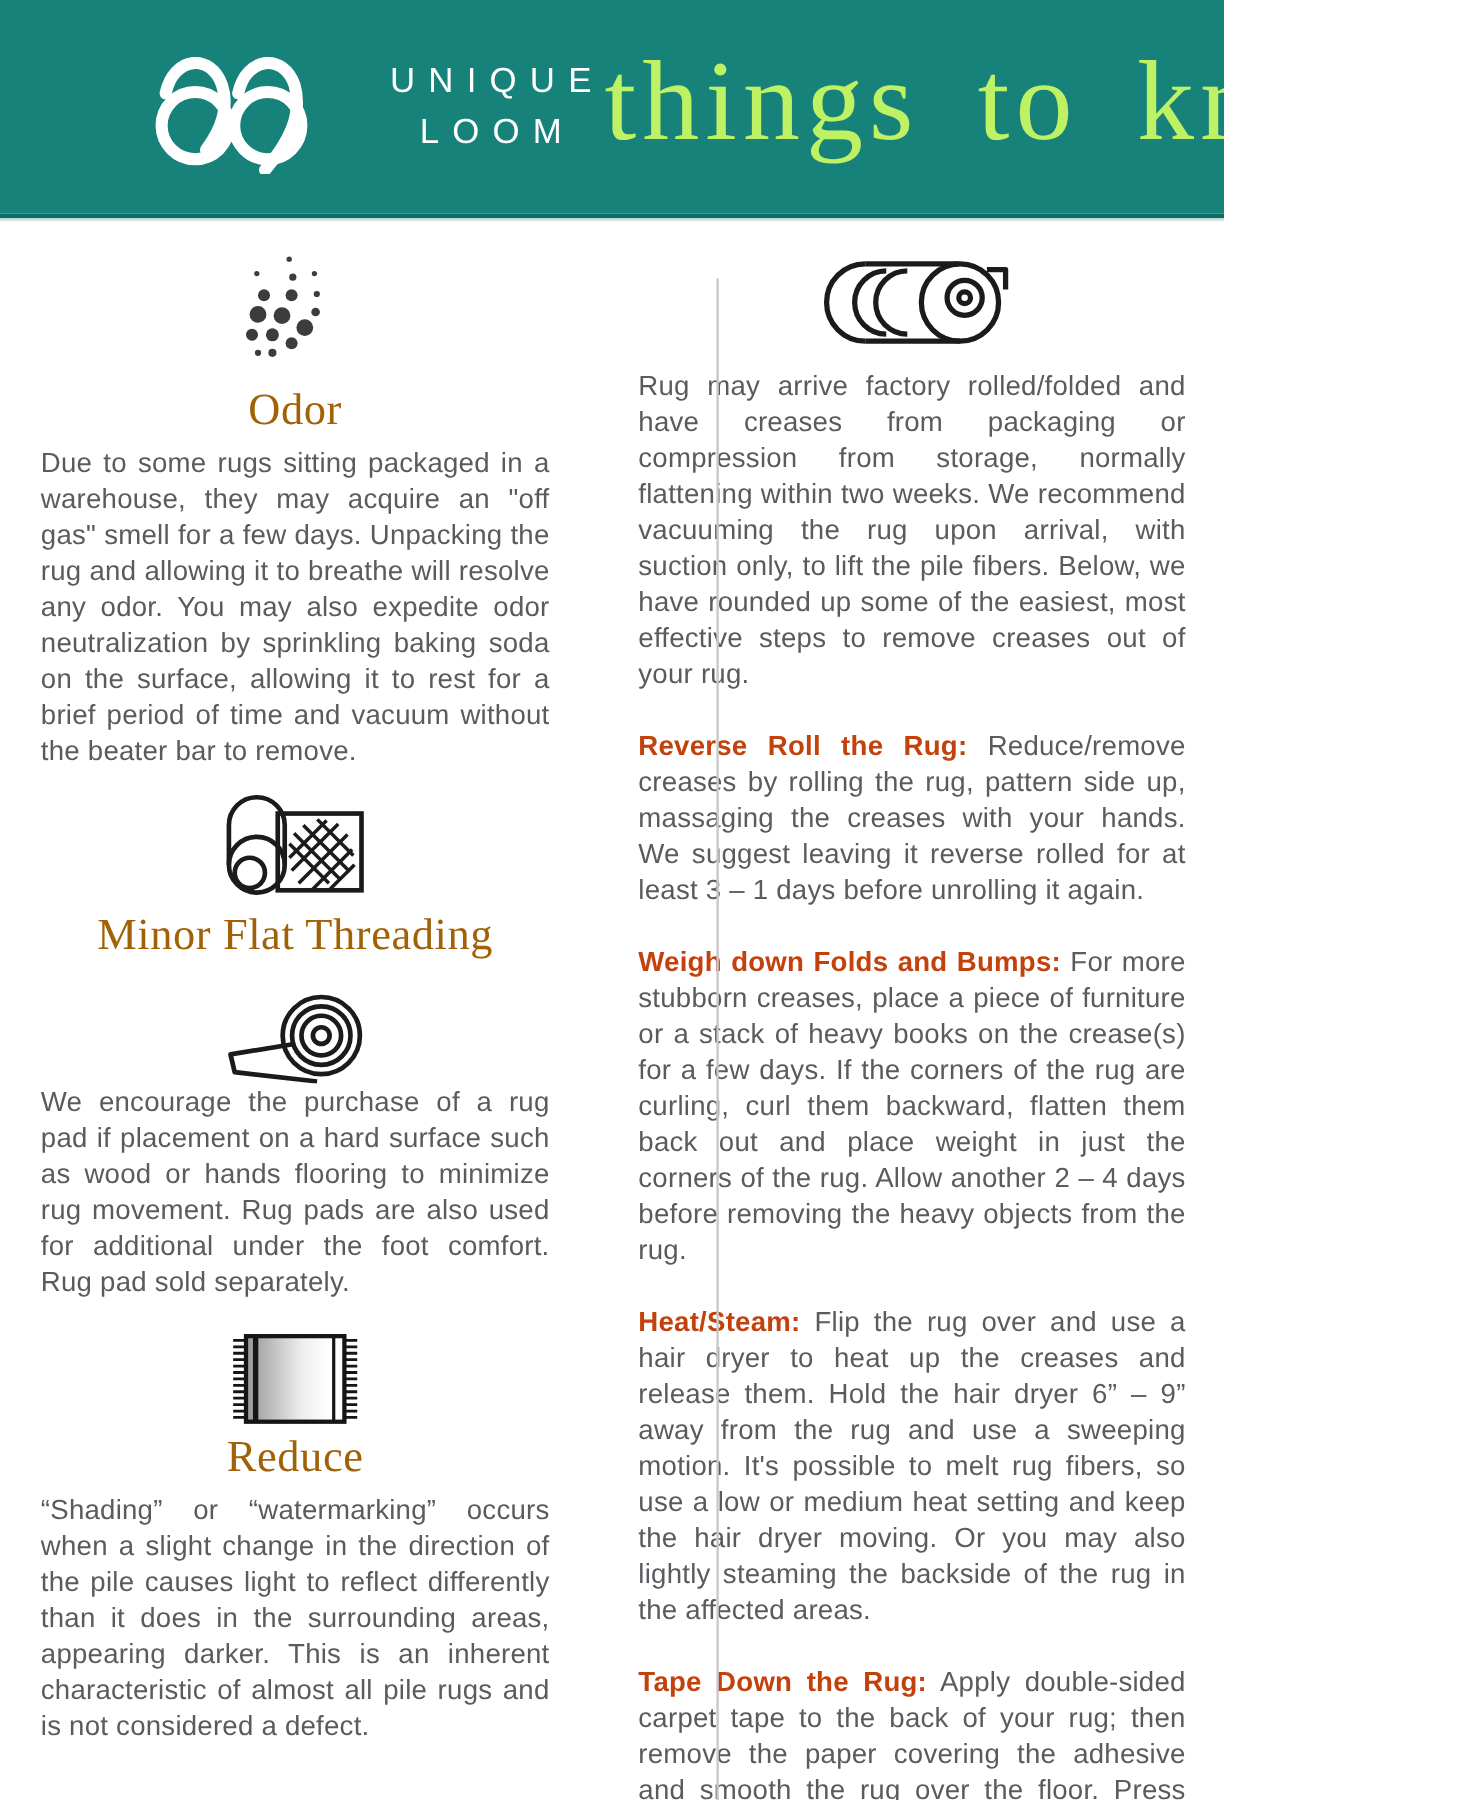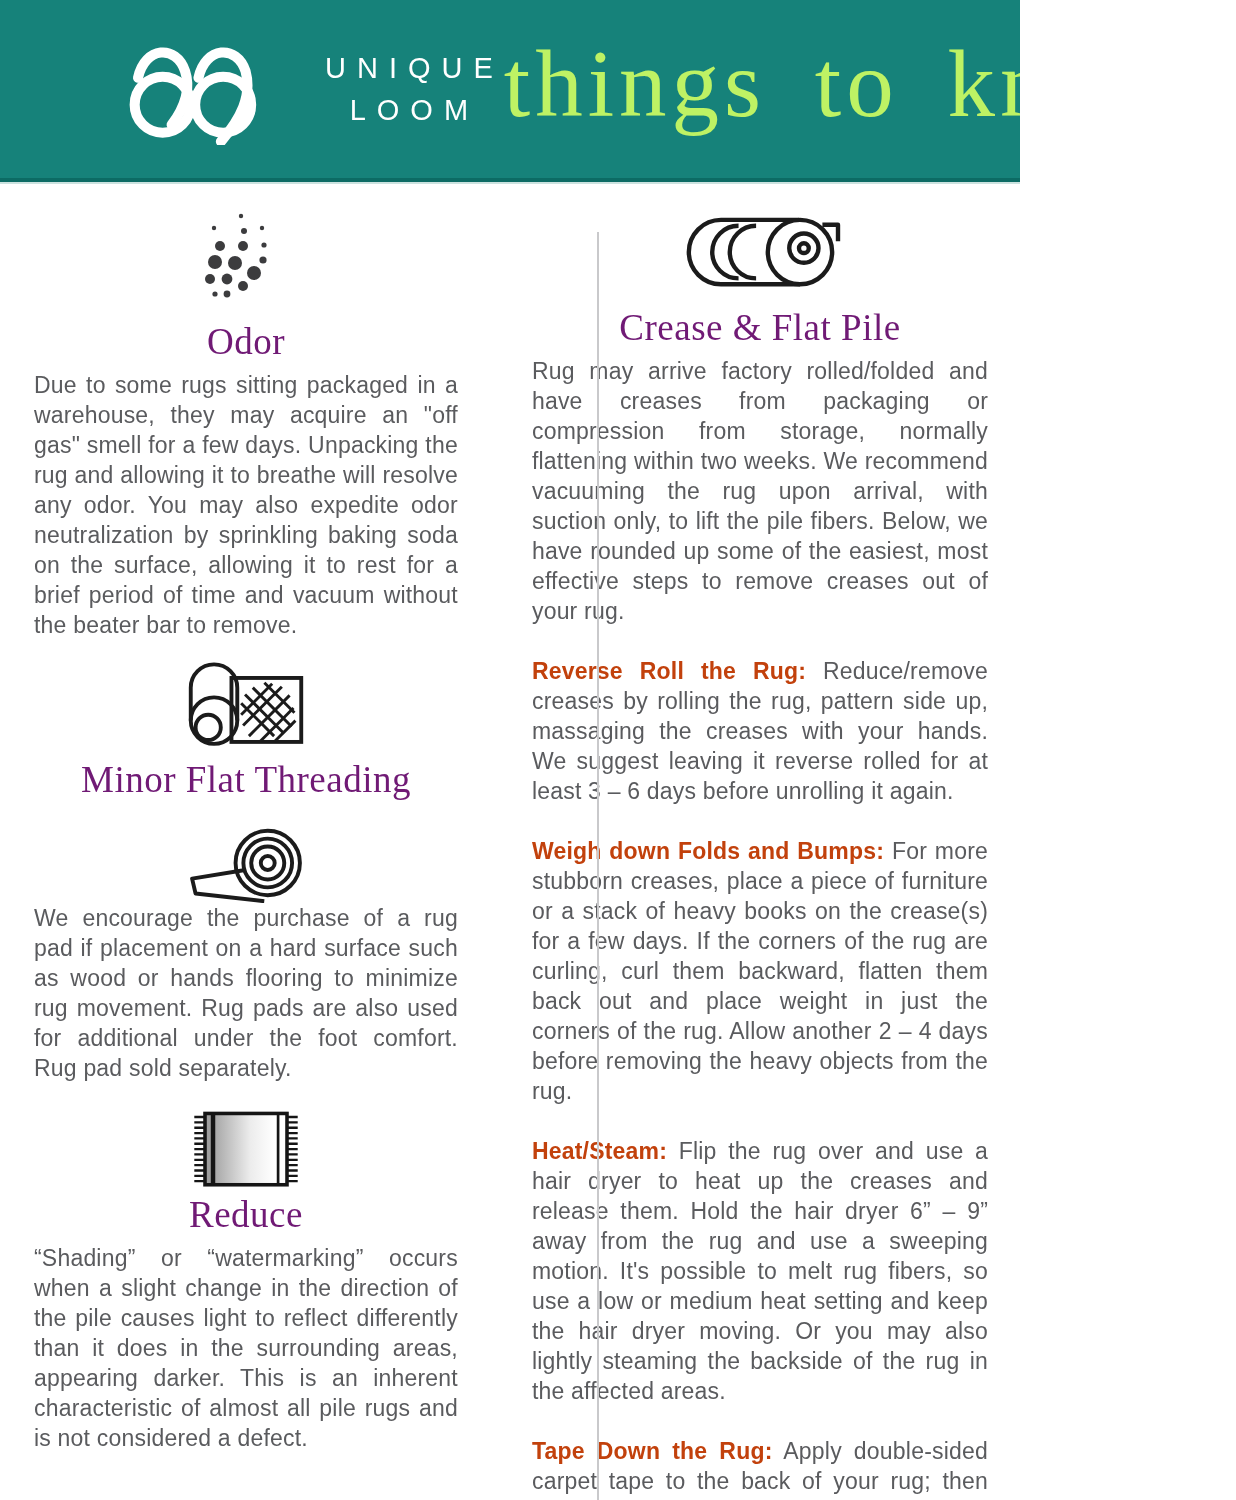--- a/index.html
+++ b/index.html
@@ -25,21 +25,21 @@
   }
   
   .content { display:flex; }
   .col { box-sizing:border-box; }
   .col-left  { width:598px; padding:22px 36px 0 34px; }
   .col-right { width:638px; padding:32px 32px 0 38px; }
   .divider { position:absolute; left:597px; top:232px; height:1268px; width:2px; background:#c9c9cb; }
 
   .icon-row { display:flex; justify-content:center; }
   .section-heading {
-    font-family:"Liberation Serif", serif; font-weight:400; color:#701a75;
+    font-family:"Liberation Serif", serif; font-weight:400; color:#a16207;
     font-size:37px; text-align:center; margin:2px 0 7px; letter-spacing:0.5px;
   }
   .body-text {
     font-size:23px; line-height:30px; color:#5a5b5e; text-align:justify;
     margin:0; letter-spacing:0.2px;
   }
   .lead { color:#c2410c; font-weight:700; }
 
   
   .blk-odor .icon-row    { margin:2px 0 4px; }
@@ -185,24 +185,23 @@
               <path d="M46,70 L127,70"></path>
               <path d="M64,10 A27,27 0 0 0 64,64"></path>
               <path d="M82,10 A27,27 0 0 0 82,64"></path>
               <circle cx="127" cy="37" r="33"></circle>
               <circle cx="131" cy="33" r="15"></circle>
               <circle cx="131" cy="33" r="5"></circle>
               <path d="M150,9 L166,9 L166,26" stroke-linejoin="round"></path>
             </g>
           </svg>
         </div>
-        <h2 class="section-heading">Crease &amp; Flat Pile</h2>
         <p class="body-text intro-text">Rug may arrive factory rolled/folded and have creases from packaging or compression from storage, normally flattening within two weeks. We recommend vacuuming the rug upon arrival, with suction only, to lift the pile fibers. Below, we have rounded up some of the easiest, most effective steps to remove creases out of your rug.</p>
 
-        <p class="body-text tip"><b class="lead">Reverse Roll the Rug:</b> <span>Reduce/remove creases by rolling the rug, pattern side up, massaging the creases with your hands. We suggest leaving it reverse rolled for at least 3 – 6 days before unrolling it again.</span></p>
+        <p class="body-text tip"><b class="lead">Reverse Roll the Rug:</b> <span>Reduce/remove creases by rolling the rug, pattern side up, massaging the creases with your hands. We suggest leaving it reverse rolled for at least 3 – 1 days before unrolling it again.</span></p>
 
         <p class="body-text tip"><b class="lead">Weigh down Folds and Bumps:</b> <span>For more stubborn creases, place a piece of furniture or a stack of heavy books on the crease(s) for a few days. If the corners of the rug are curling, curl them backward, flatten them back out and place weight in just the corners of the rug. Allow another 2 – 4 days before removing the heavy objects from the rug.</span></p>
 
         <p class="body-text tip"><b class="lead">Heat/Steam:</b> <span>Flip the rug over and use a hair dryer to heat up the creases and release them. Hold the hair dryer 6” – 9” away from the rug and use a sweeping motion. It's possible to melt rug fibers, so use a low or medium heat setting and keep the hair dryer moving. Or you may also lightly steaming the backside of the rug in the affected areas.</span></p>
 
         <p class="body-text tip"><b class="lead">Tape Down the Rug:</b> <span>Apply double-sided carpet tape to the back of your rug; then remove the paper covering the adhesive and smooth the rug over the floor. Press the tape down firmly, smoothing it as you go. Carpet tape works on hard floors and on existing wall-to-wall carpet, holding your rug in place. If you have laminate flooring, purchase a less adhesive double-sided tape to prevent the laminate from buckling or otherwise being damaged.</span></p>
       </div>
 
     </section>
   </main>

